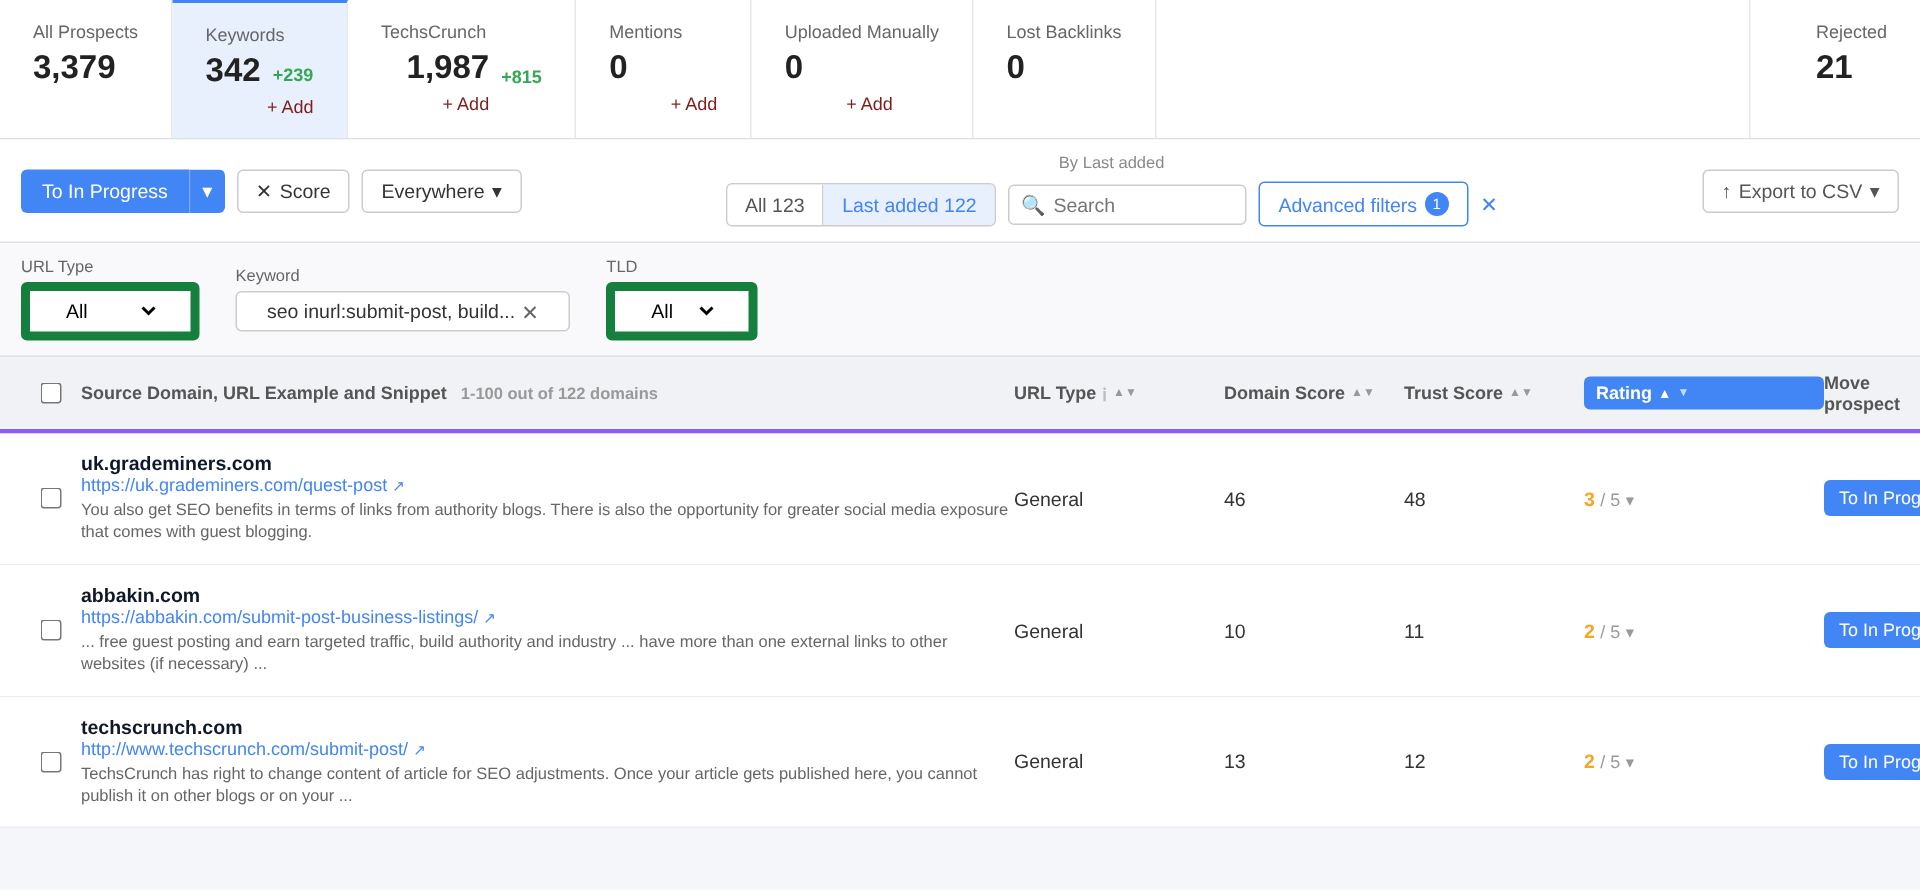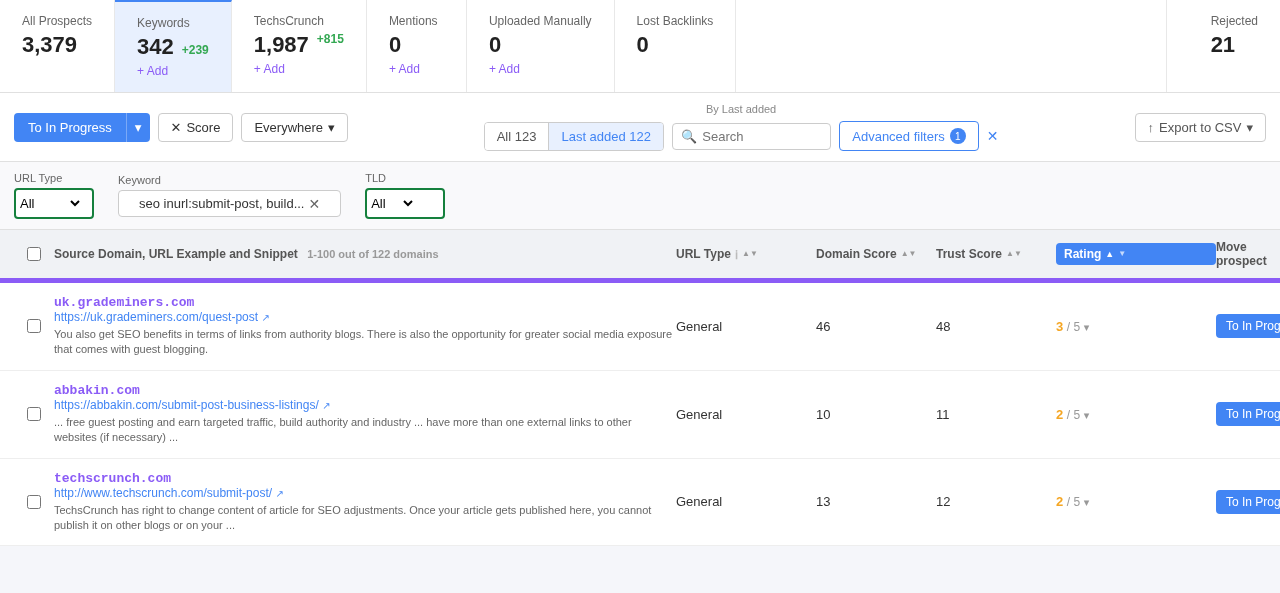--- a/index.html
+++ b/index.html
@@ -19,21 +19,21 @@
       cursor: pointer;
     }
     .stat-item.active {
       background: #e8f0fe;
       border-top: 2px solid #4285f4;
     }
     .stat-item:last-child { border-right: none; margin-left: auto; border-left: 1px solid #e8e8e8; padding-left: 44px; }
     .stat-label { font-size: 12px; color: #666; margin-bottom: 4px; }
     .stat-value { font-size: 22px; font-weight: 600; color: #222; }
     .stat-delta { font-size: 12px; color: #34a853; font-weight: 600; margin-left: 4px; }
-    .stat-add { font-size: 12px; color: #8b5cf6; margin-top: 4px; cursor: pointer; }
+    .stat-add { font-size: 12px; color: #7f1d1d; margin-top: 4px; cursor: pointer; margin-left: 41px; }
 
     
     .toolbar {
       display: flex;
       align-items: center;
       padding: 10px 14px;
       background: #fff;
       border-bottom: 1px solid #e0e0e0;
       gap: 8px;
       flex-wrap: wrap;
@@ -166,23 +166,23 @@
       background: #f9f9fb;
       border-bottom: 1px solid #e0e0e0;
       padding: 10px 14px;
       display: flex;
       align-items: center;
       gap: 24px;
     }
     .filter-group { display: flex; flex-direction: column; gap: 4px; }
     .filter-group label { font-size: 11px; color: #666; }
     .filter-select {
-      border: 2px solid #15803d;
-      border-radius: 4px;
-      padding: 5px 0;
+      border: 6px solid #15803d;
+      border-radius: 4px;
+      padding: 5px 20px;
       font-size: 13px;
       background: #fff;
       cursor: pointer;
       display: flex;
       gap: 4px;
       min-width: 80px;
     }
     .filter-select select {
       border: none;
       outline: none;
@@ -213,21 +213,21 @@
     .table-wrap {
       background: #fff;
       margin: 0;
     }
     .table-header {
       display: grid;
       grid-template-columns: 40px 1fr 140px 120px 120px 160px 50px;
       align-items: center;
       padding: 10px 14px;
       background: #f0f2f5;
-      border-bottom: 5px solid #8b5cf6;
+      border-bottom: 3px solid #8b5cf6;
       font-size: 12px;
       color: #555;
       font-weight: 600;
     }
     .col-sort {
       display: flex;
       align-items: center;
       gap: 4px;
       cursor: pointer;
     }
@@ -241,21 +241,21 @@
       gap: 4px;
     }
     .table-row {
       display: grid;
       grid-template-columns: 40px 1fr 140px 120px 120px 160px 50px;
       align-items: center;
       padding: 12px 14px;
       border-bottom: 1px solid #eee;
       background: #fff;
     }
-    .domain-name { font-weight: 600; font-size: 13px; color: #8b5cf6; font-family: Liberation Mono, monospace; }
+    .domain-name { font-weight: 600; font-size: 13px; color: #0f172a; }
     .domain-url { color: #4285f4; font-size: 12px; }
     .domain-url a { color: #4285f4; text-decoration: none; }
     .domain-snippet { font-size: 11px; color: #666; margin-top: 3px; line-height: 1.4; }
     .rating-val { color: #f5a623; font-weight: 600; }
     .rating-max { color: #999; font-size: 12px; }
     .rating-arrow { color: #999; font-size: 11px; cursor: pointer; }
 
     .btn-progress {
       background: #4285f4;
       color: #fff;
@@ -294,21 +294,21 @@
   <div class="stat-item active">
     <div class="stat-label">Keywords</div>
     <div style="display:flex;align-items:baseline;gap:4px;">
       <div class="stat-value">342</div>
       <span class="stat-delta">+239</span>
     </div>
     <div class="stat-add">+ Add</div>
   </div>
   <div class="stat-item">
     <div class="stat-label">TechsCrunch</div>
-    <div style="display:flex;align-items:flex-start;gap:4px;">
+    <div style="display:flex;align-items:flex-end;gap:4px;margin-left:17px;">
       <div class="stat-value">1,987</div>
       <span class="stat-delta">+815</span>
     </div>
     <div class="stat-add">+ Add</div>
   </div>
   <div class="stat-item">
     <div class="stat-label">Mentions</div>
     <div class="stat-value">0</div>
     <div class="stat-add">+ Add</div>
   </div>

